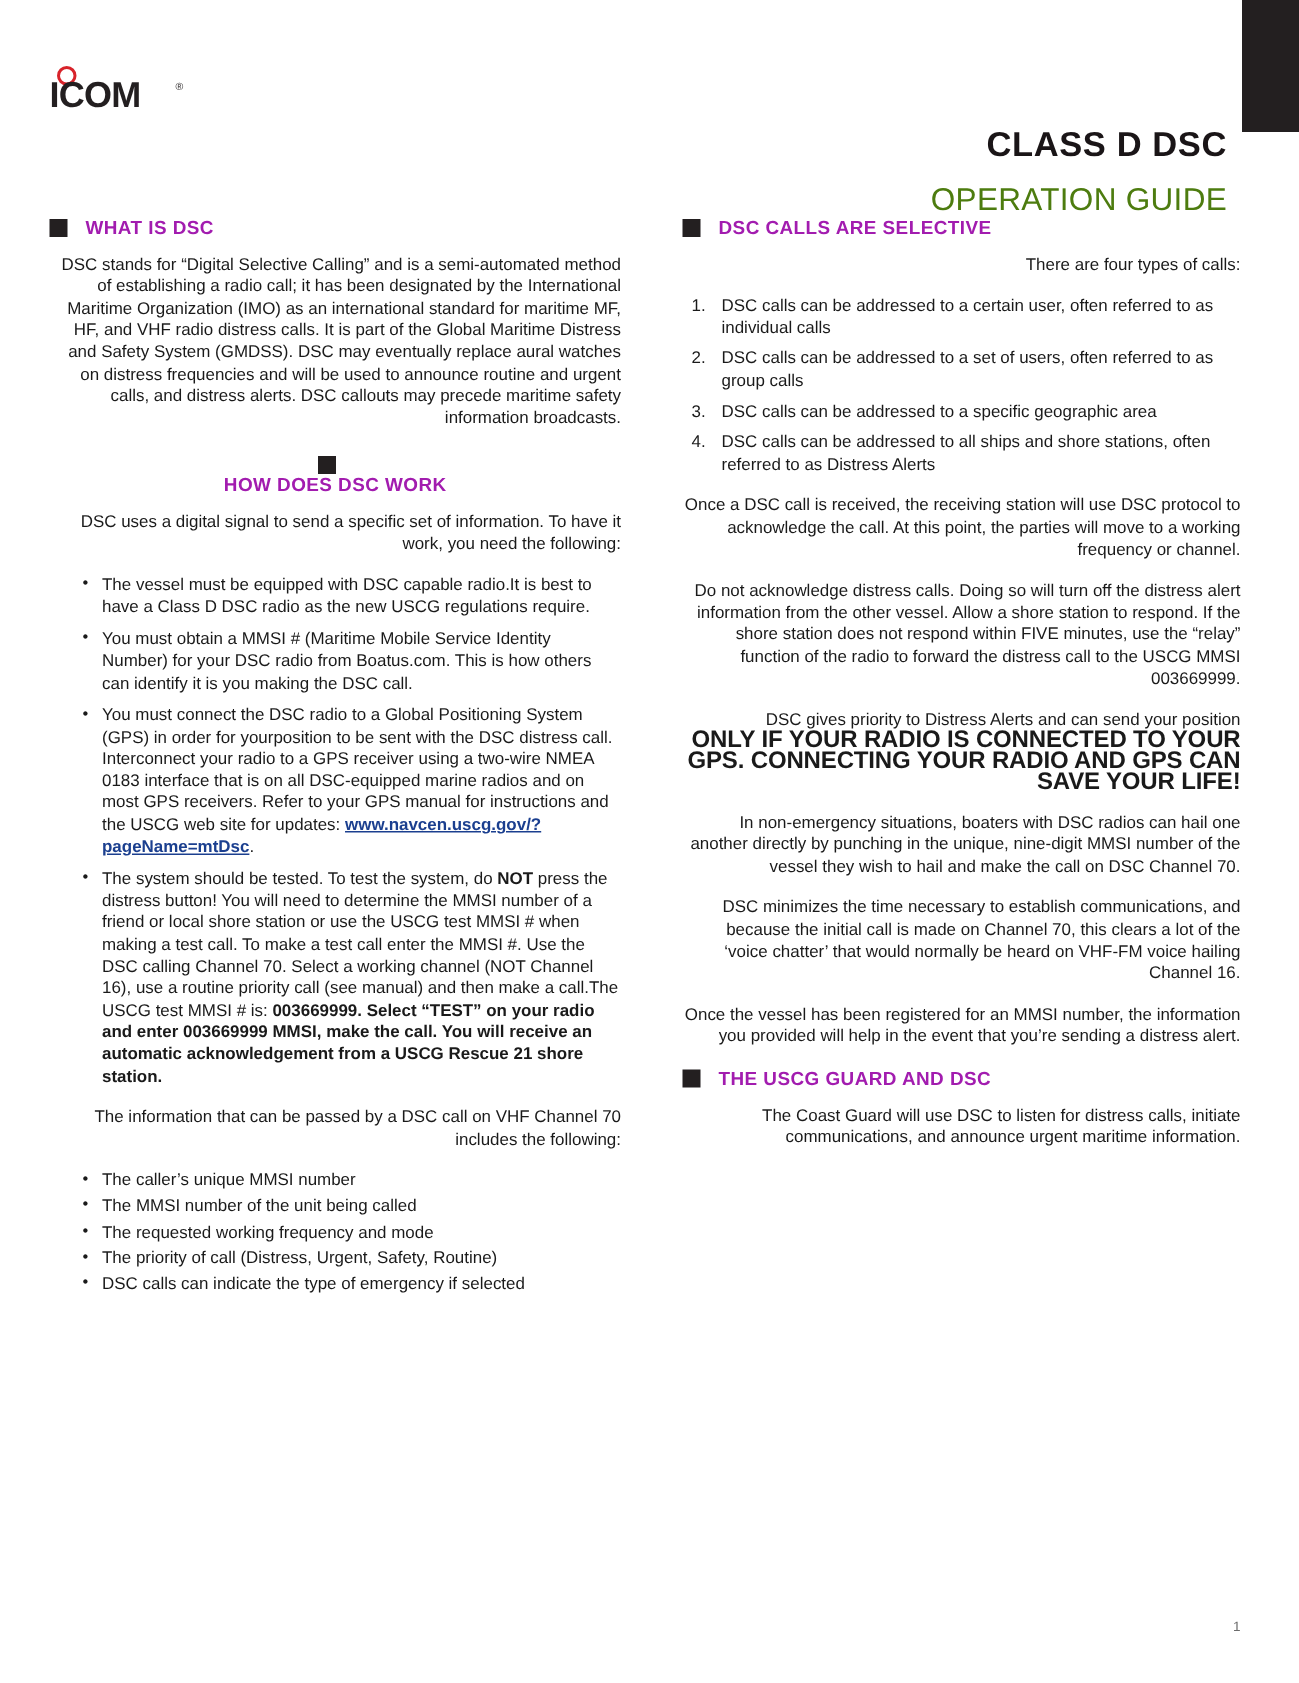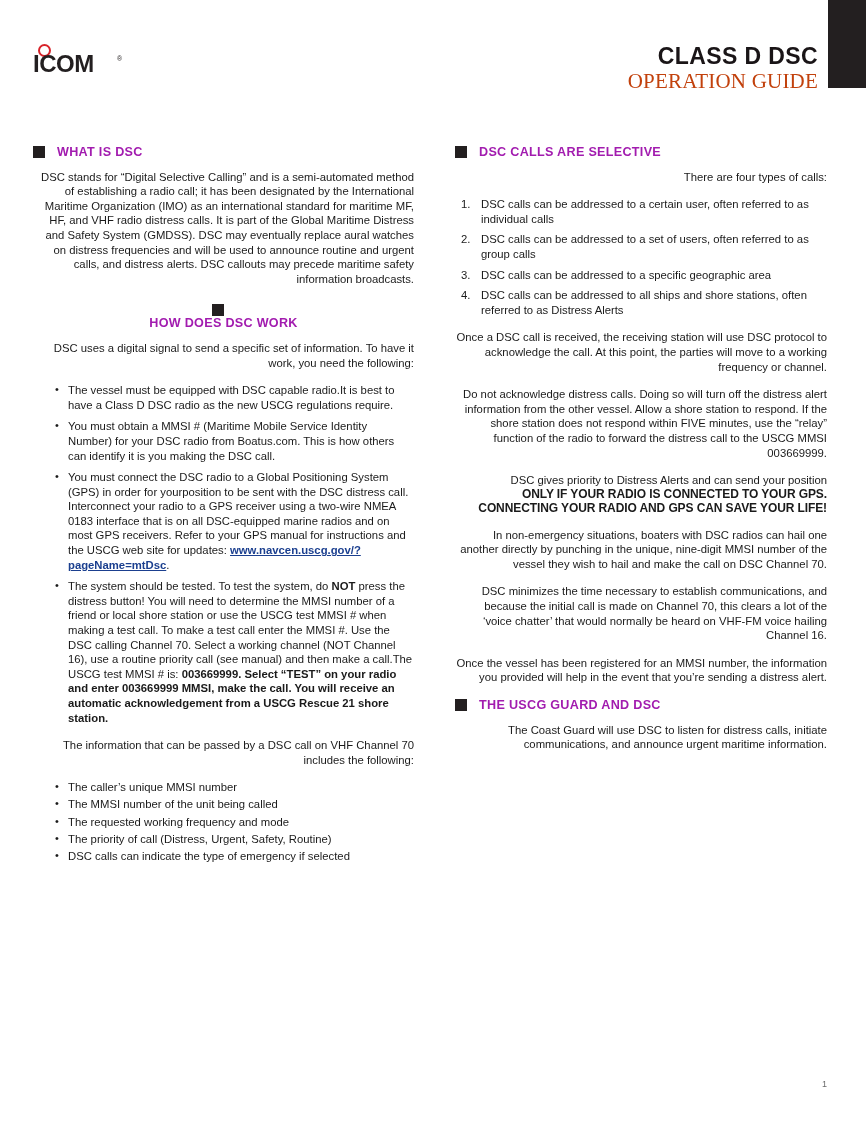--- a/index.html
+++ b/index.html
@@ -73,29 +73,30 @@
     top: 44px;
     text-align: right;
   }
   #title-main {
     font-family: "Liberation Sans", sans-serif;
     font-weight: bold;
     font-size: 23px;
     letter-spacing: 0.4px;
     color: #1a1517;
     line-height: 1.08;
+    margin-top: 40px;
   }
   #title-sub {
-    font-family: Liberation Serif, serif;
+    font-family: Liberation Sans, sans-serif;
     font-weight: normal;
     font-size: 21px;
     letter-spacing: 0.2px;
-    color: #c2410c;
+    color: #4d7c0f;
     line-height: 1.1;
-    margin-top: 1px;
+    margin-top: 13px;
   }
 
   
   #content {
     position: absolute;
     top: 145px;
     left: 0;
     width: 866px;
   }
   .column {
@@ -179,21 +180,21 @@
 
   
   b, .b { font-weight: bold; }
   .link {
     font-weight: bold;
     color: #1b3f8f;
     text-decoration: underline;
   }
   .allcaps-bold {
     font-weight: bold;
-    font-size: 12px;
+    font-size: 16px;
     letter-spacing: -0.1px;
     line-height: 14px;
     display: block;
     margin-top: -1px;
   }
 
   
   #page-number {
     position: absolute;
     right: 39px;

